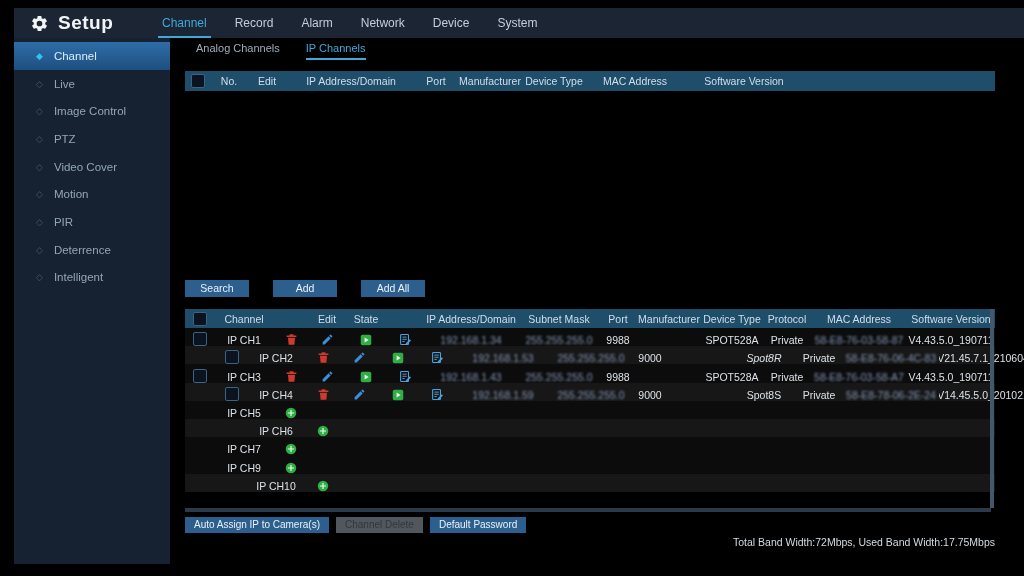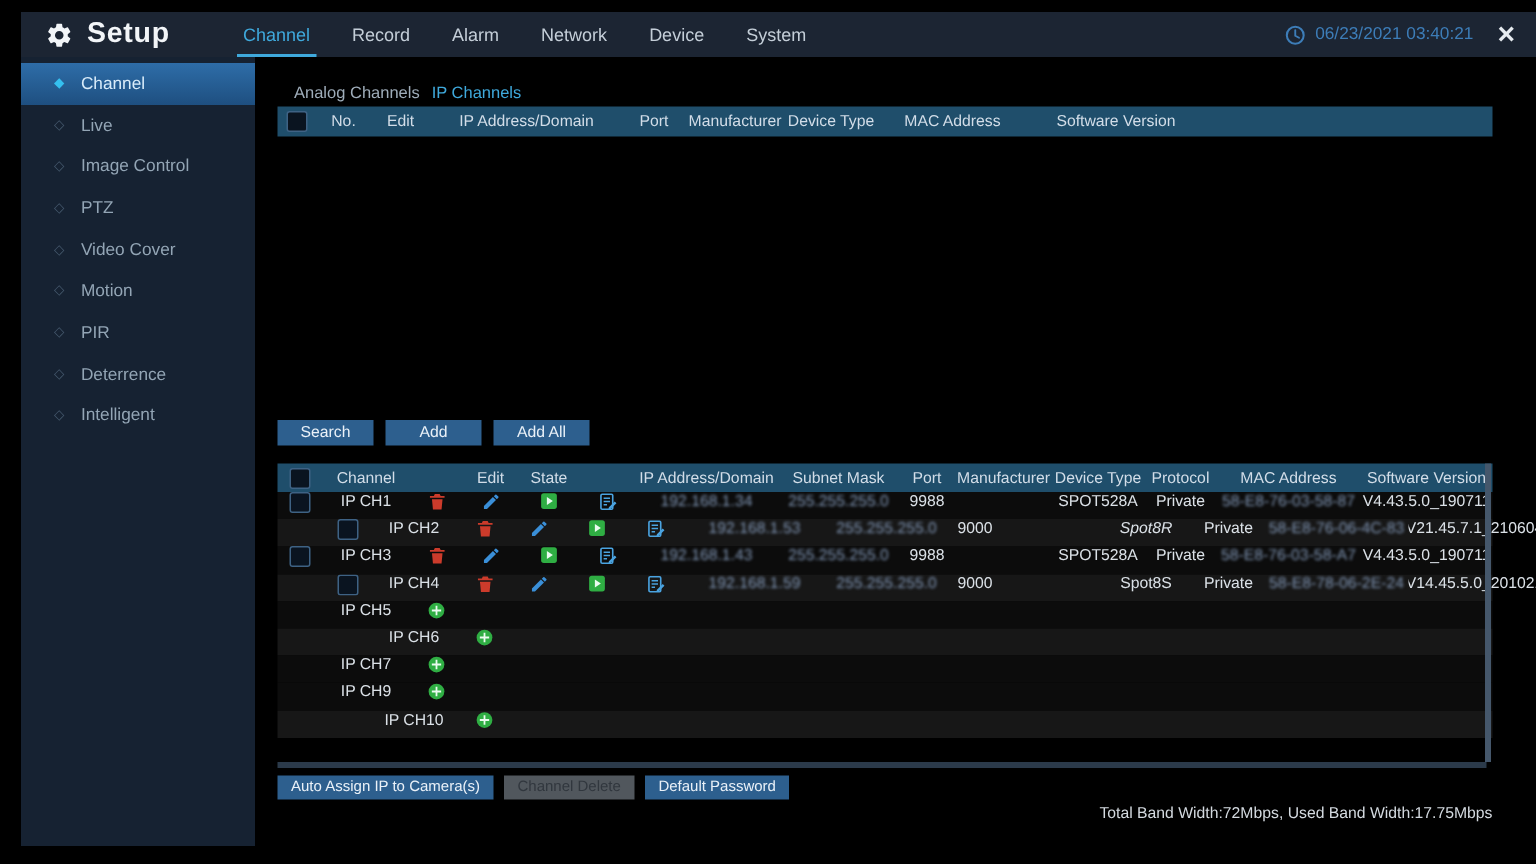--- a/index.html
+++ b/index.html
@@ -25,38 +25,38 @@
   .datetime { display:flex; align-items:center; gap:6px; color:#3d7db8; font-size:11.5px; }
   .clock { width:15px; height:15px; }
   .close-x { color:#e6ebf0; font-size:20px; line-height:20px; margin-left:16px; font-weight:bold; }
   
   .sidebar { position:absolute; left:14px; top:38px; width:156px; height:526px; background:#162232; padding-top:4px; box-sizing:border-box; }
   .side-item { height:27.7px; display:flex; align-items:center; gap:11px; padding-left:22px; color:#93a5b5; font-size:11.5px; }
   .side-item .diamond { font-family:"DejaVu Sans", sans-serif; font-size:9px; color:#45596d; }
   .side-item.active { background:linear-gradient(#2e6da8,#1e4f80); color:#d9ecfa; }
   .side-item.active .diamond { color:#35c0f0; }
   
-  .tabs { position:absolute; left:196px; top:56px; display:flex; gap:8px; }
+  .tabs { position:absolute; left:196px; top:42px; display:flex; gap:26px; }
   .tab { font-size:11px; color:#9fadba; padding-bottom:4px; border-bottom:2px solid transparent; }
   .tab.active { color:#3fa9dc; border-bottom-color:#3fa9dc; }
   
   .thead { background:#1f4e6b; display:flex; align-items:center; color:#d2dde8; font-size:10.5px; }
   .hcell, .ccell { display:flex; align-items:center; justify-content:center; overflow:hidden; white-space:nowrap; flex:0 0 auto; box-sizing:border-box; }
   .dhead { position:absolute; left:185px; top:71px; width:810px; height:20px; }
   .ctable { position:absolute; left:185px; top:309px; width:810px; }
   .ctable .thead { height:19px; }
-  .crow { height:18.2px; display:flex; align-items:flex-start; font-size:10.5px; color:#dbe1e7; }
+  .crow { height:18.2px; display:flex; align-items:flex-end; font-size:10.5px; color:#dbe1e7; }
   .crow.odd  { background:#0c0c0c; }
   .crow.even { background:#171717;padding-left:32px; }
   .cb { width:12px; height:12px; background:#0a1420; border:1px solid #3e6284; border-radius:2px; }
   .redacted { color:#8096b5; filter:blur(1px); }
   .icon13 { width:13px; height:13px; display:block; }
   .icon12 { width:12px; height:12px; display:block; }
   
-  .actions { position:absolute; left:185px; top:280px; display:flex; gap:8px; }
+  .actions { position:absolute; left:185px; top:280px; display:flex; gap:24px; }
   .btn {
     min-width:64px; height:17px; background:#2d5f8e; color:#eaf1f8;
     font-size:10.5px; line-height:17px; text-align:center; padding:0 6px; box-sizing:border-box;
   }
   .fbtns { position:absolute; left:185px; top:517px; display:flex; gap:7px; }
   .fbtn { height:16px; line-height:16px; font-size:10px; color:#eaf1f8; background:#2d5f8e; padding:0 9px; }
   .fbtn.disabled { background:#51575d; color:#31373e; }
   
   .vscroll { position:absolute; left:990px; top:309px; width:4px; height:199px; background:#45576b; }
   .hscroll { position:absolute; left:185px; top:508px; width:806px; height:4px; background:#2b3a4a; }
@@ -73,30 +73,20 @@
     <span class="title">Setup</span>
   </div>
   <div class="nav" id="nav">
       <div class="nav-item active">Channel</div>
       <div class="nav-item">Record</div>
       <div class="nav-item">Alarm</div>
       <div class="nav-item">Network</div>
       <div class="nav-item">Device</div>
       <div class="nav-item">System</div>
     </div>
-  <div class="top-right">
-    <div class="datetime">
-      <svg class="clock" viewBox="0 0 24 24">
-          <circle cx="12" cy="12" r="9" fill="none" stroke="#3d7db8" stroke-width="2.2"></circle>
-          <path d="M12 6.5v6l4 2.2" stroke="#3d7db8" stroke-width="2" fill="none" stroke-linecap="round"></path>
-        </svg>
-      <span>06/23/2021 03:40:21</span>
-    </div>
-    <span class="close-x">×</span>
-  </div>
 </div>
 
 <div class="sidebar" id="sidebar">
     <div class="side-item active">
       <span class="diamond">◆</span>
       <span>Channel</span>
     </div>
     <div class="side-item">
       <span class="diamond">◇</span>
       <span>Live</span>

